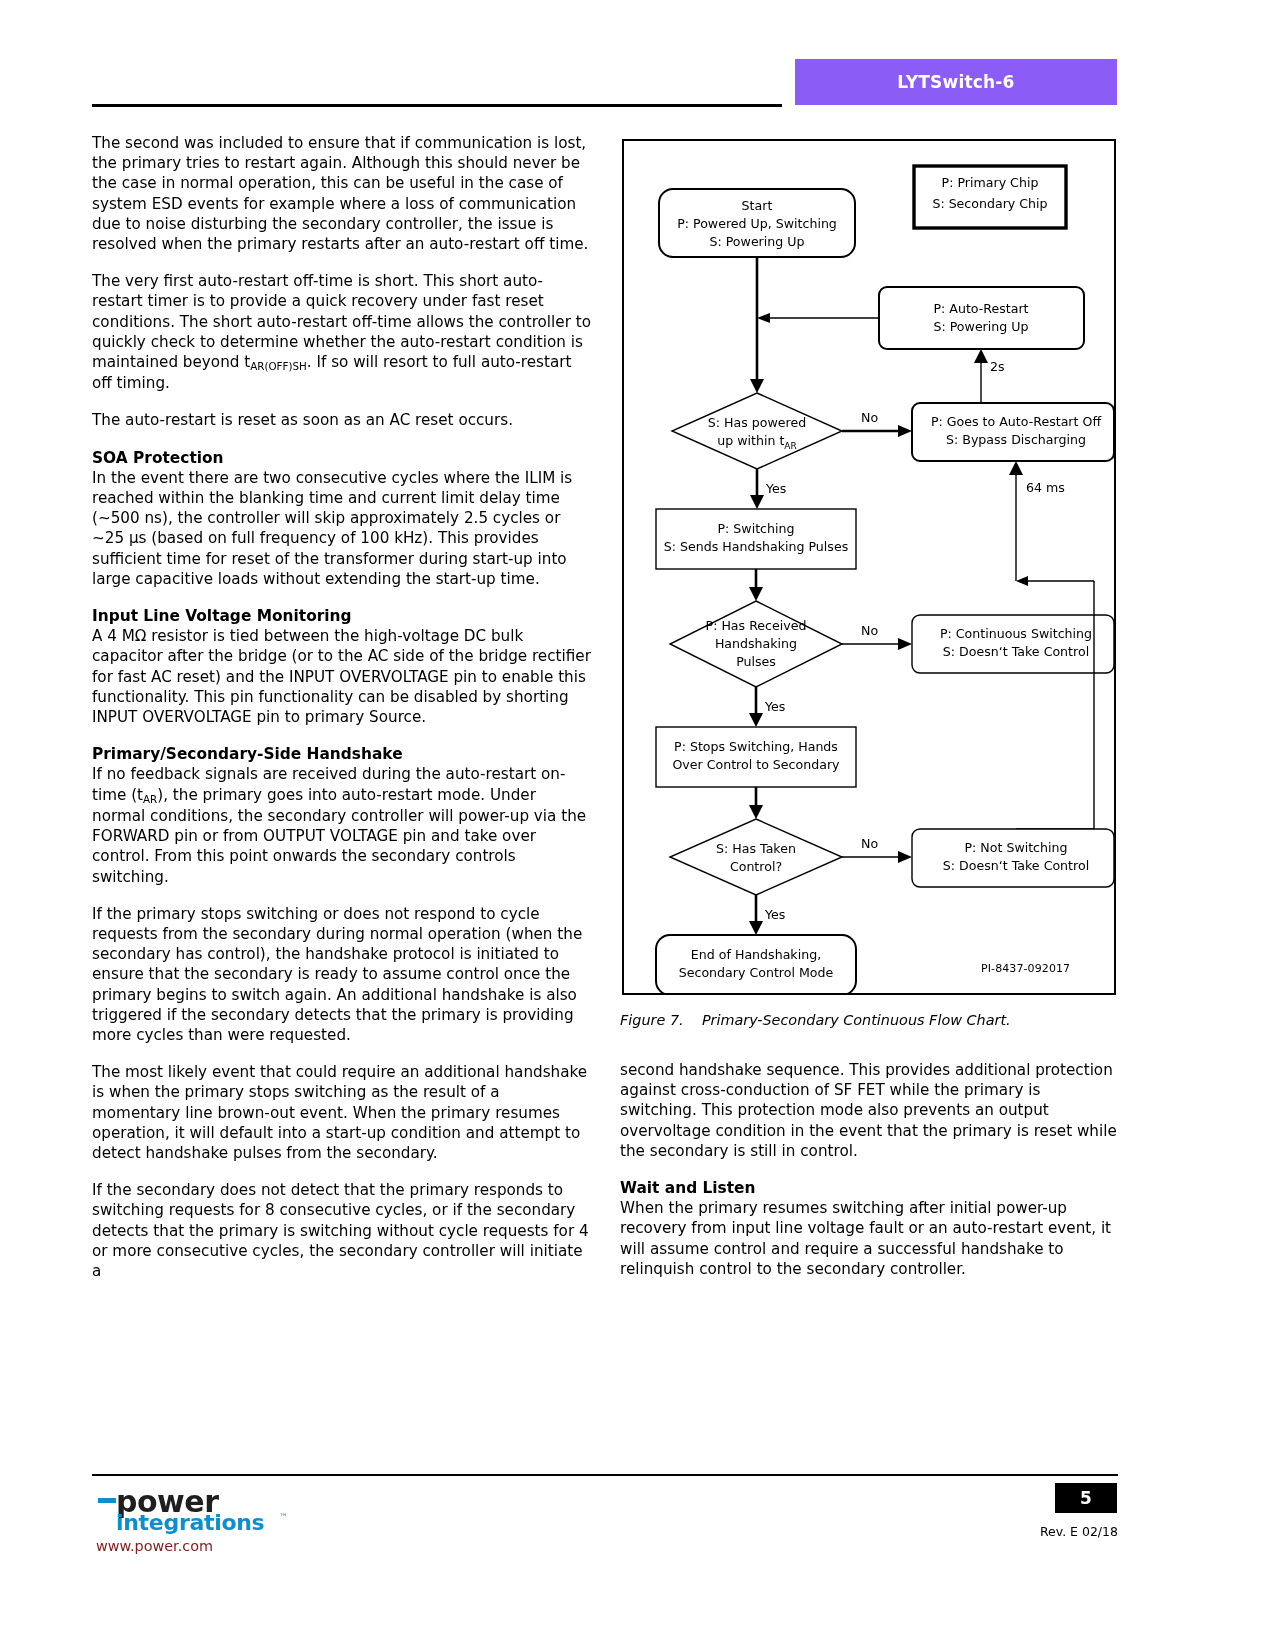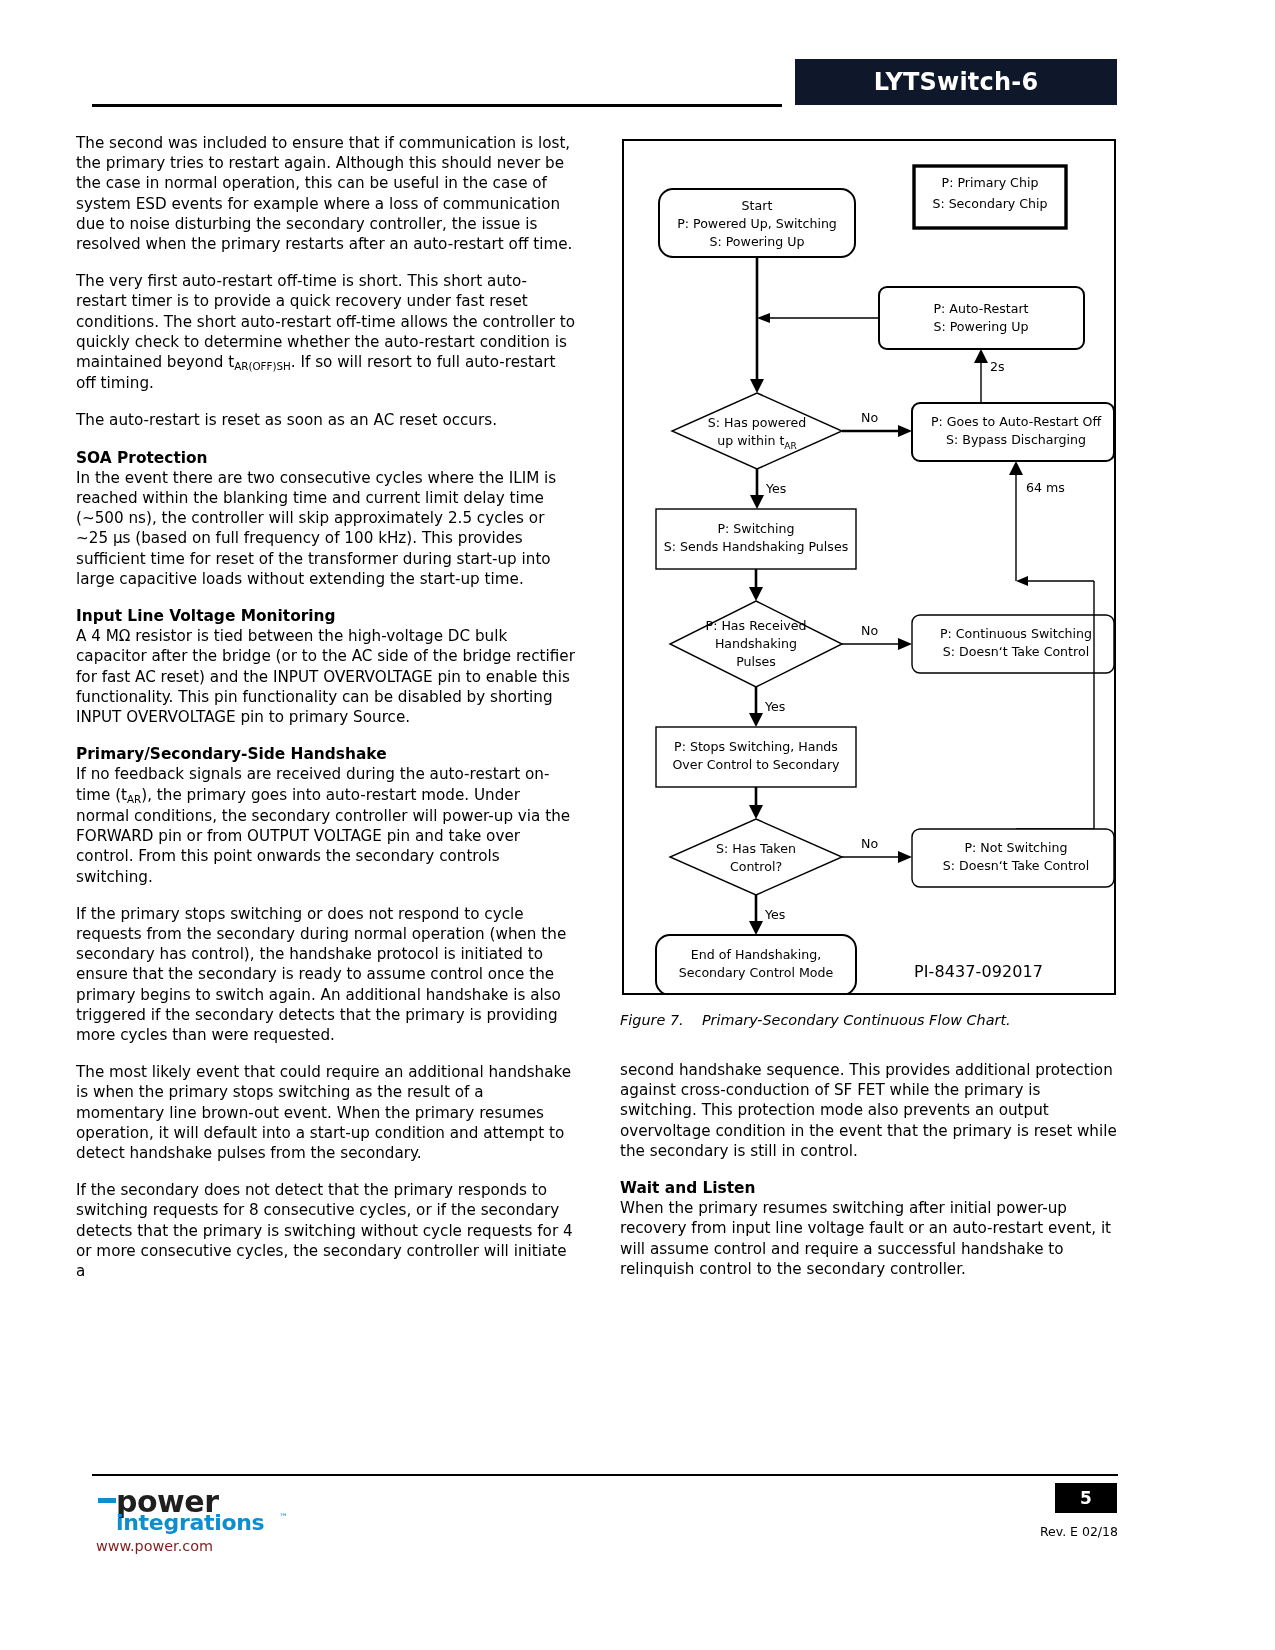--- a/index.html
+++ b/index.html
@@ -25,39 +25,39 @@
   #header-rule {
     position: absolute;
     left: 92px; top: 104px;
     width: 690px; height: 3px;
     background: #000;
   }
   #header-badge {
     position: absolute;
     left: 795px; top: 59px;
     width: 322px; height: 46px;
-    background: #0f172a;
+    background: #8b5cf6;
     color: #ffffff;
     font-weight: bold;
-    font-size: 24px;
+    font-size: 17px;
     letter-spacing: 0.2px;
     display: flex;
     align-items: center;
     justify-content: center;
   }
 
   
   .col {
     position: absolute;
     font-size: 15.2px;
     line-height: 20.2px;
     text-align: left;
   }
   #left-col {
-    left: 76px; top: 133px;
+    left: 92px; top: 133px;
     width: 500px;
   }
   #right-col-bottom {
     left: 620px; top: 1060px;
     width: 500px;
   }
   .col p {
     margin: 0 0 17px 0;
   }
   .col h4 {
@@ -84,22 +84,22 @@
     border: 2px solid #000;
     box-sizing: border-box;
     background: #fff;
   }
   #figure-svg {
     position: absolute;
     left: 0; top: 0;
   }
   #pi-number {
     position: absolute;
-    left: 914px; top: 962px;
-    font-size: 16px;
+    left: 981px; top: 962px;
+    font-size: 11px;
     letter-spacing: 0.1px;
   }
   #figure-caption {
     position: absolute;
     left: 620px; top: 1012px;
     font-size: 14.4px;
     font-style: italic;
     white-space: pre;
   }
 

